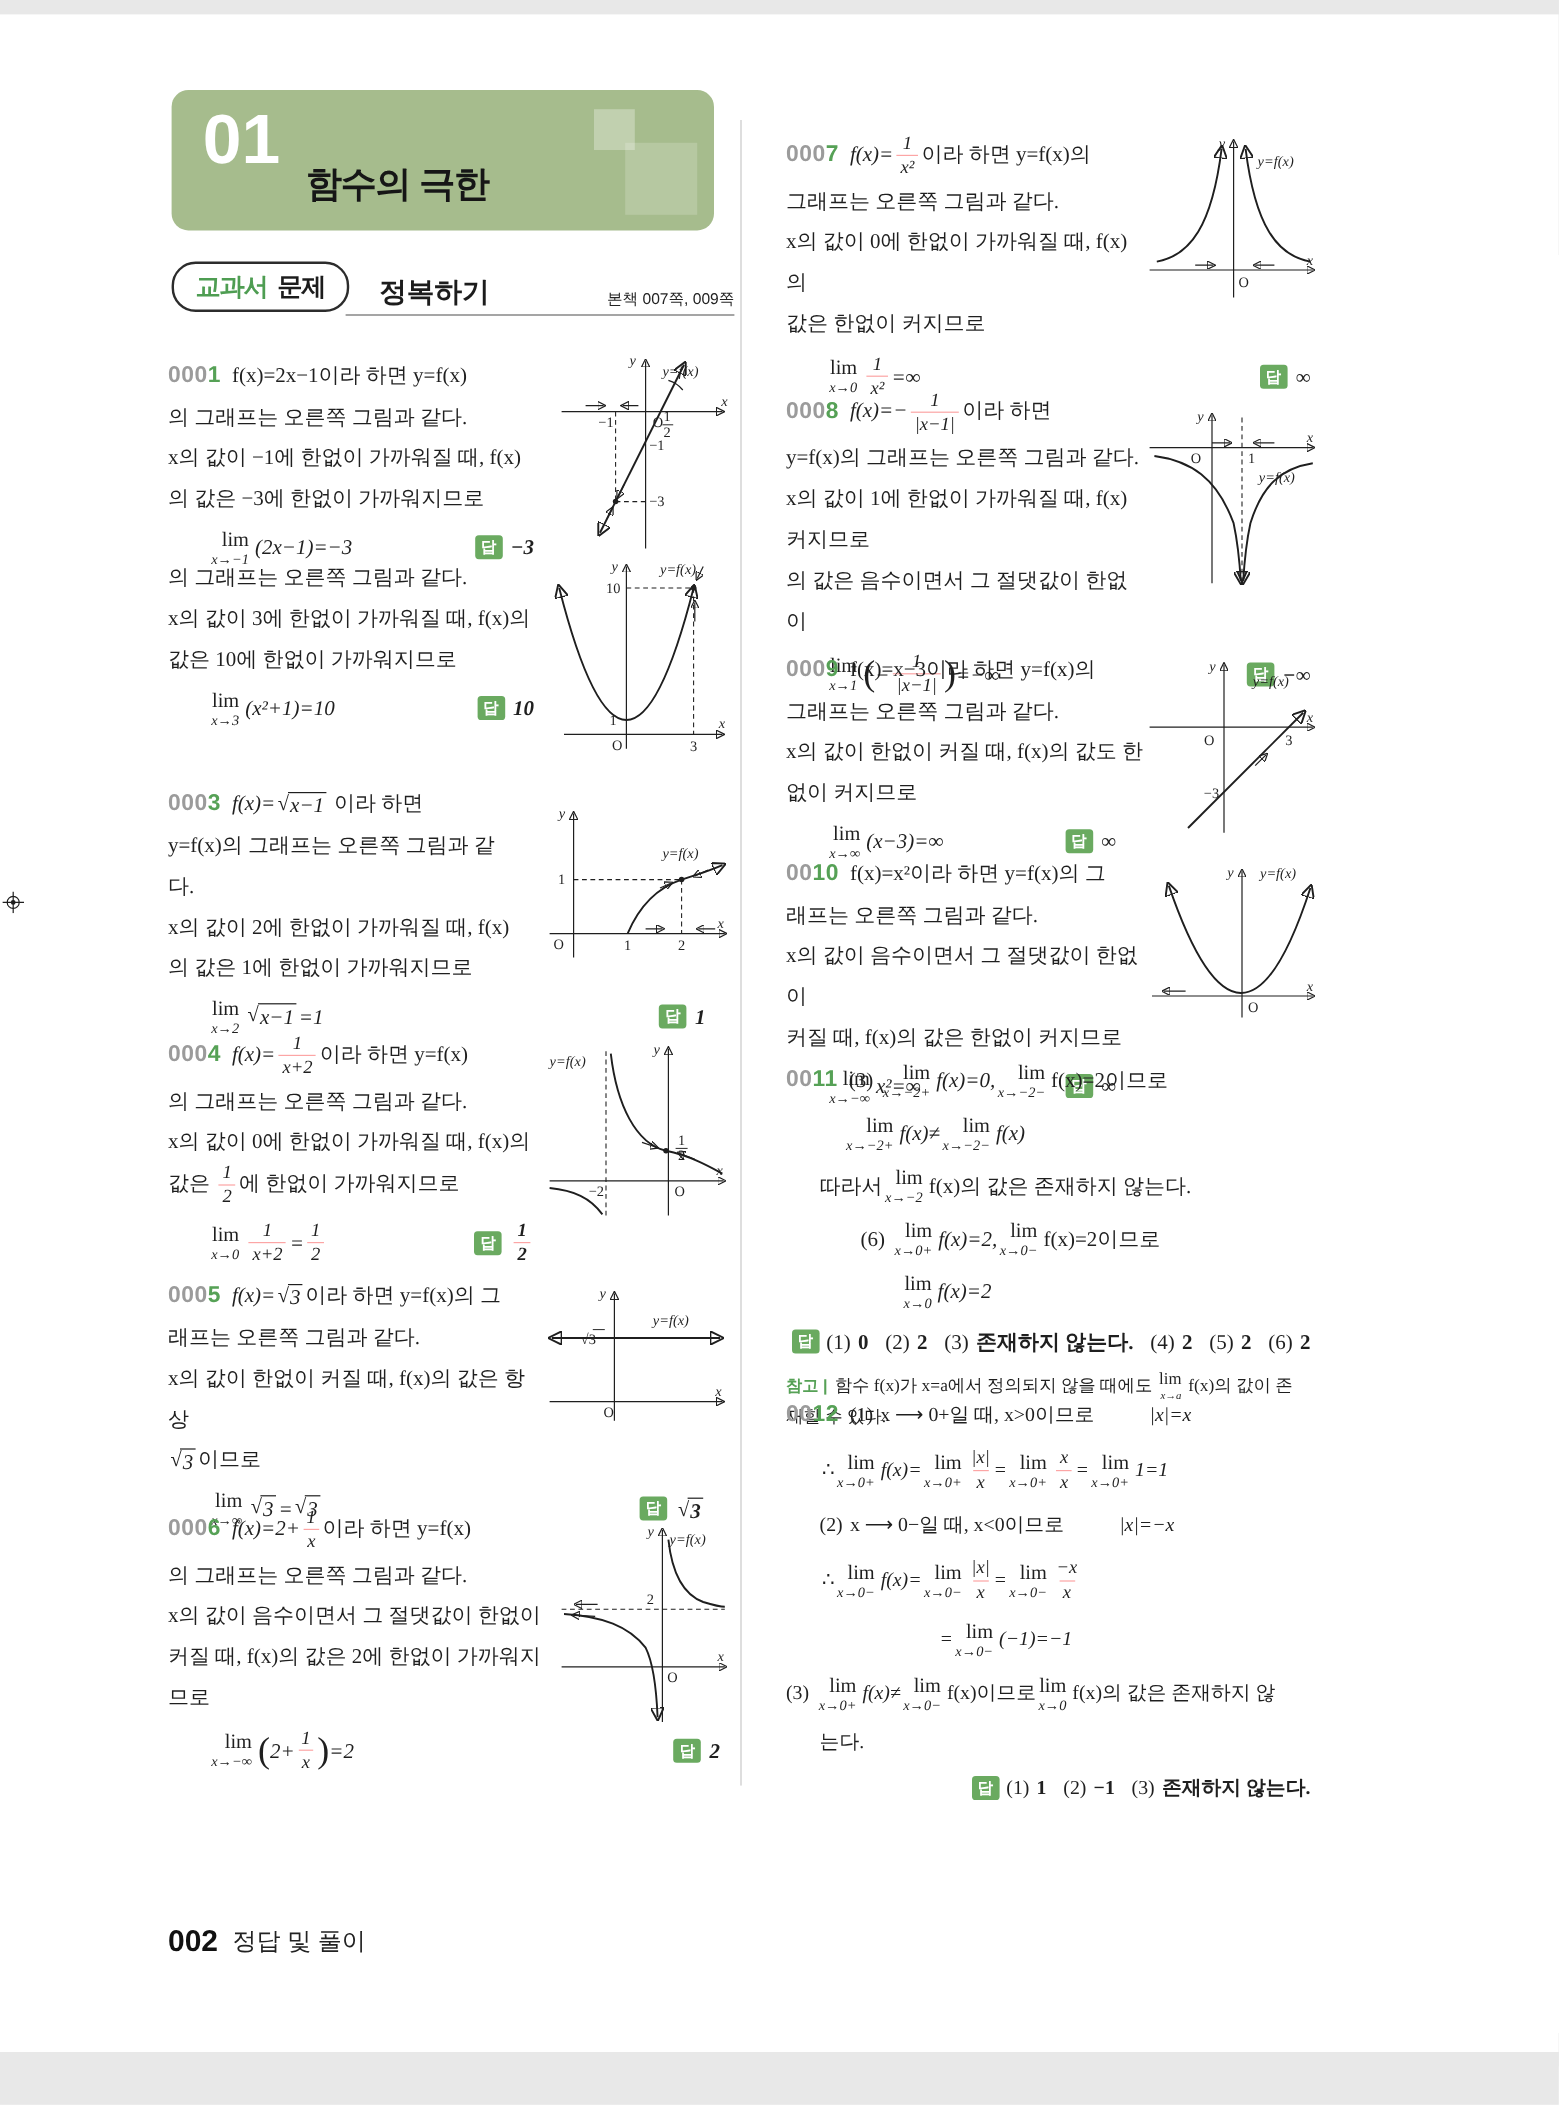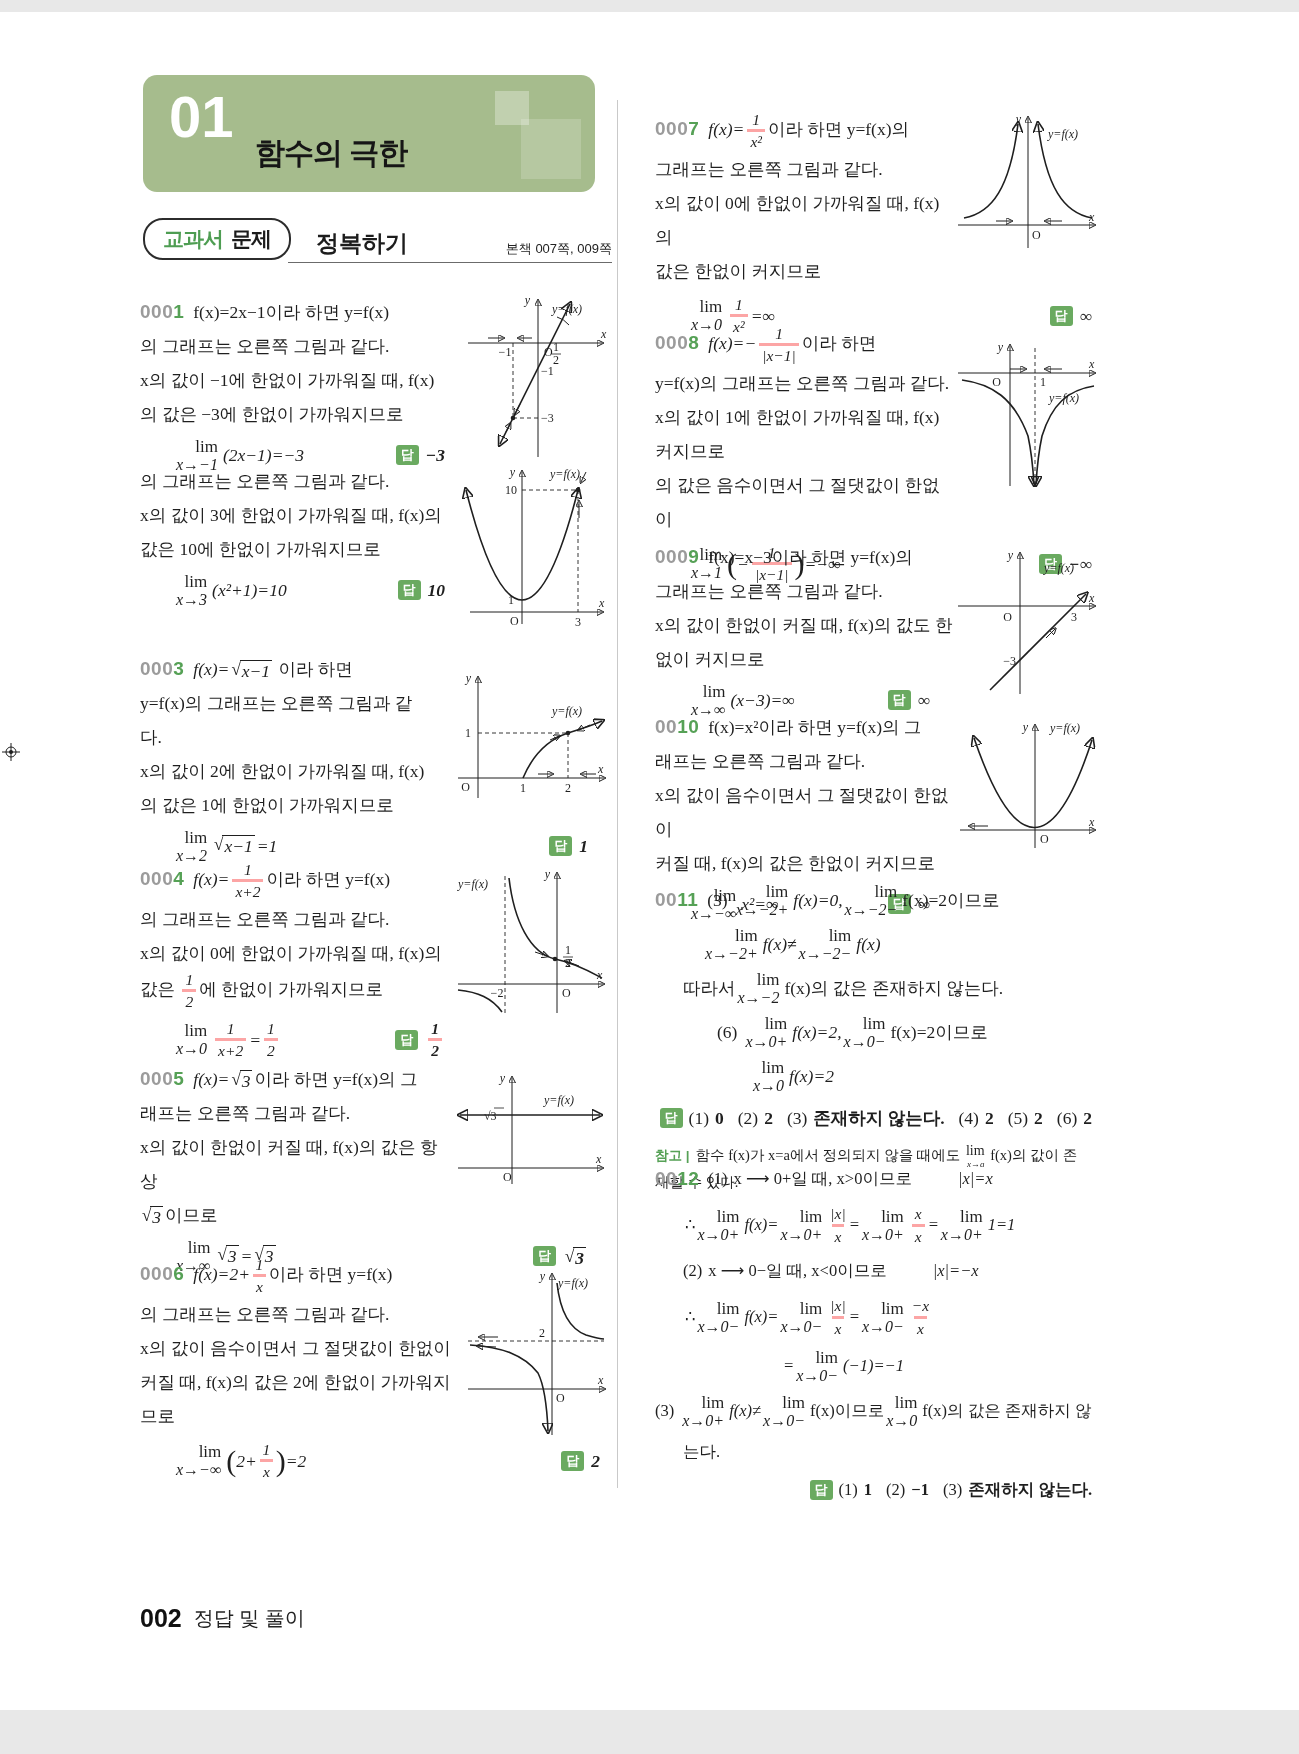--- a/index.html
+++ b/index.html
@@ -26,24 +26,24 @@
   .ptxt{width:312px}
   .bl{display:block}
   .pid{font-weight:bold;font-size:19px;font-family:"Liberation Sans",sans-serif;letter-spacing:.5px;margin-right:9px}
   .pid .g0{color:#9b9b9b}
   .pid .g1{color:#56a156}
   .mi{font-style:italic}
   .num{margin-right:6px}
   
   .lim{display:inline-flex;flex-direction:column;align-items:flex-end;line-height:1;margin:0 5px 0 2px;vertical-align:middle}
   .lw{font-size:17px;font-style:normal}
-  .ls{font-size:16px;font-style:italic;margin-top:2px;white-space:nowrap}
+  .ls{font-size:12px;font-style:italic;margin-top:2px;white-space:nowrap}
   
   .frac{display:inline-flex;flex-direction:column;align-items:center;line-height:1.25;vertical-align:middle;margin:0 3px;font-size:15.5px;font-style:italic}
-  .frac .fd{border-top:3px solid #fca5a5;padding:0 3px}
+  .frac .fd{border-top:1px solid #fca5a5;padding:0 3px}
   
   .sqrt{display:inline-flex;align-items:flex-start;line-height:1.2;font-style:italic;margin:0 2px}
   .sqrt .rs{font-style:normal;font-size:17px;margin-right:-1px}
   .sqrt .rb{border-top:1.2px solid #1f1f1f;padding:0 2px}
   .bp{font-size:30px;line-height:.8;font-weight:400;vertical-align:middle;font-style:normal}
   
   .frow{display:flex;align-items:center;min-height:44px;padding-left:34px;margin-top:2px}
   .ans{margin-left:auto;display:inline-flex;align-items:center;gap:7px;font-weight:bold}
   .abadge{background:#6aaa60;color:#fff;font-size:13px;border-radius:3px;padding:1px 5px 2px 5px;font-weight:bold;font-family:"Liberation Sans",sans-serif;line-height:17px}
   .ml{display:flex;align-items:center;min-height:44px}
@@ -59,21 +59,21 @@
   .pg{position:absolute;right:0}
   .pg line,.pg path{stroke:#1f1f1f;stroke-width:1;fill:none}
   .pg .crv{stroke-width:1.6}
   .pg .dash{stroke-dasharray:4 3;stroke-width:.9}
   .pg .fbar{stroke-width:.8}
   .pg circle{fill:#1f1f1f;stroke:none}
   .pg text{fill:#1f1f1f;font-size:12px;font-family:"Liberation Serif",serif}
   .gt{font-style:italic}
   .gn{font-style:normal}
   
-  .foot-page{position:absolute;left:140px;top:1592px;display:flex;align-items:center;gap:12px}
+  .foot-page{position:absolute;left:140px;top:1592px;display:flex;align-items:flex-start;gap:12px}
   .foot-page .no{font-size:25px;font-weight:bold;font-family:"Liberation Sans",sans-serif;color:#111}
   .foot-page .lbl{font-size:20px;font-family:"Liberation Sans",sans-serif;color:#222}
   .print-line{position:absolute;left:0;top:1713px;width:1299px;border-top:1px solid #bdbdbd}
   .print-file{position:absolute;left:55px;top:1724px;font-size:13px;color:#333;font-family:"Liberation Sans",sans-serif}
   .print-date{position:absolute;right:55px;top:1724px;font-size:13px;color:#333;font-family:"Liberation Sans",sans-serif}
   .regmark{position:absolute}
 </style>
 </head>
 <body>
 

